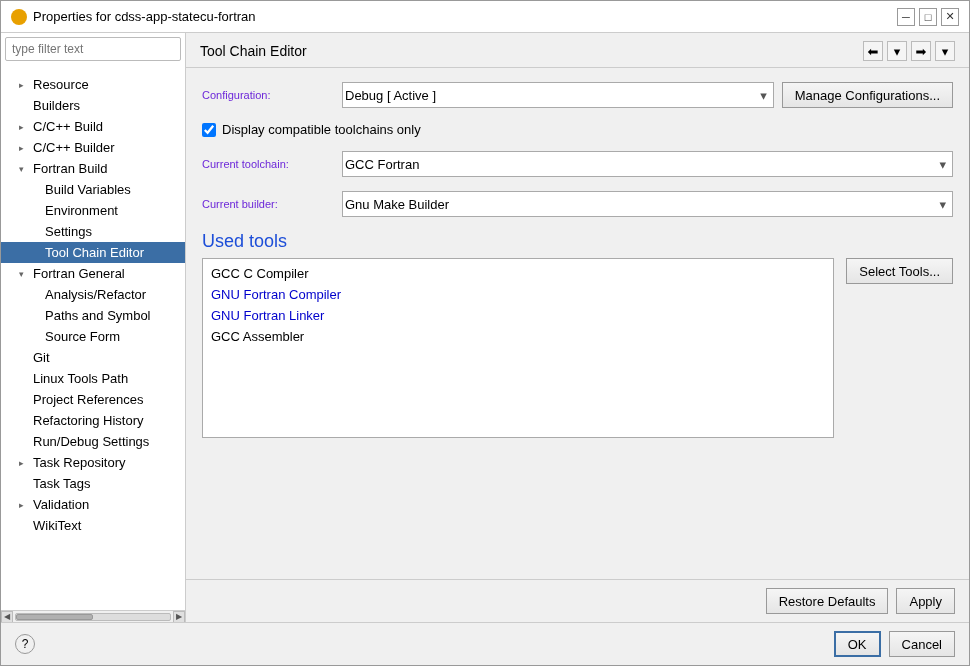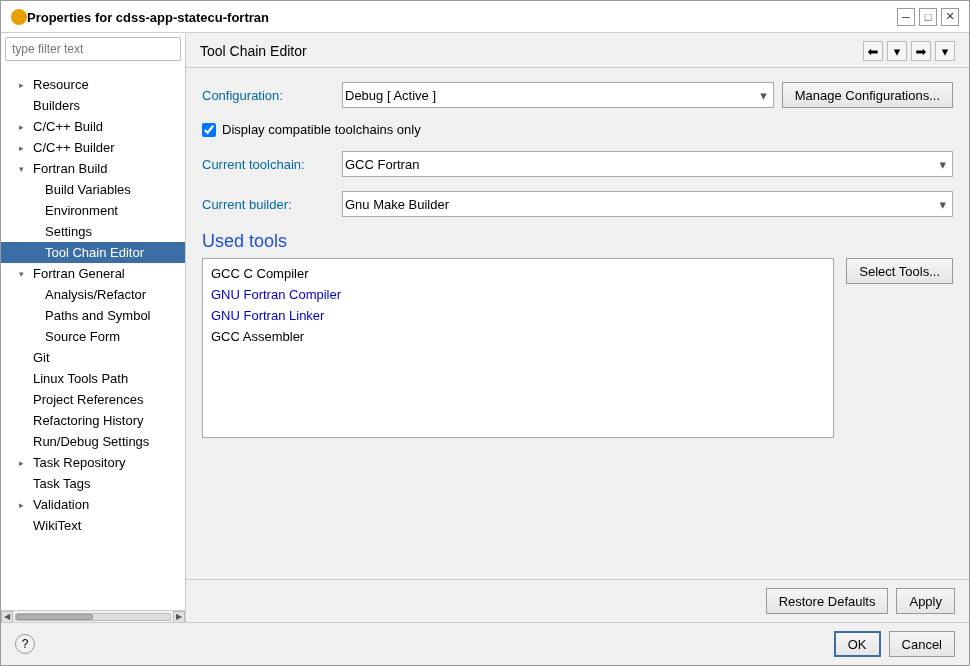--- a/index.html
+++ b/index.html
@@ -19,22 +19,22 @@
       border-bottom: 1px solid #ccc;
       padding: 6px 10px;
       display: flex;
       align-items: center;
       justify-content: space-between;
       min-height: 32px;
     }
 
     .title-bar-left {
       display: flex;
-      align-items: flex-end;
-      font-weight: bold;
+      align-items: flex-start;
+      gap: 6px;
     }
 
     .title-bar-icon {
       width: 16px;
       height: 16px;
       background: #e8a000;
       border-radius: 50%;
       display: inline-block;
     }
 
@@ -171,22 +171,22 @@
 
     .form-row {
       display: flex;
       align-items: center;
       margin-bottom: 14px;
     }
 
     .form-label {
       width: 140px;
       min-width: 140px;
-      color: #0369a1;
-      font-size: 13px;
+      color: #6d28d9;
+      font-size: 11px;
     }
 
     .form-control {
       flex: 1;
       display: flex;
       gap: 8px;
       align-items: center;
     }
 
     .btn {

